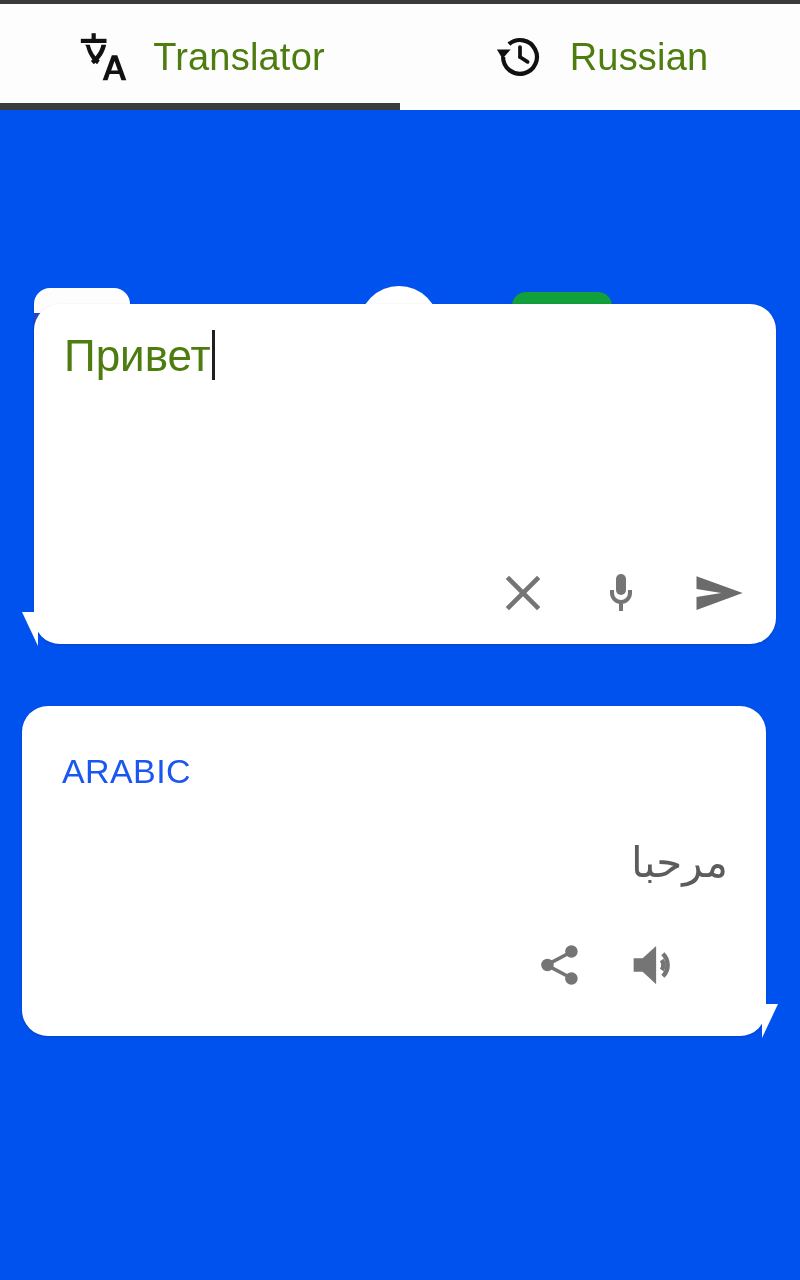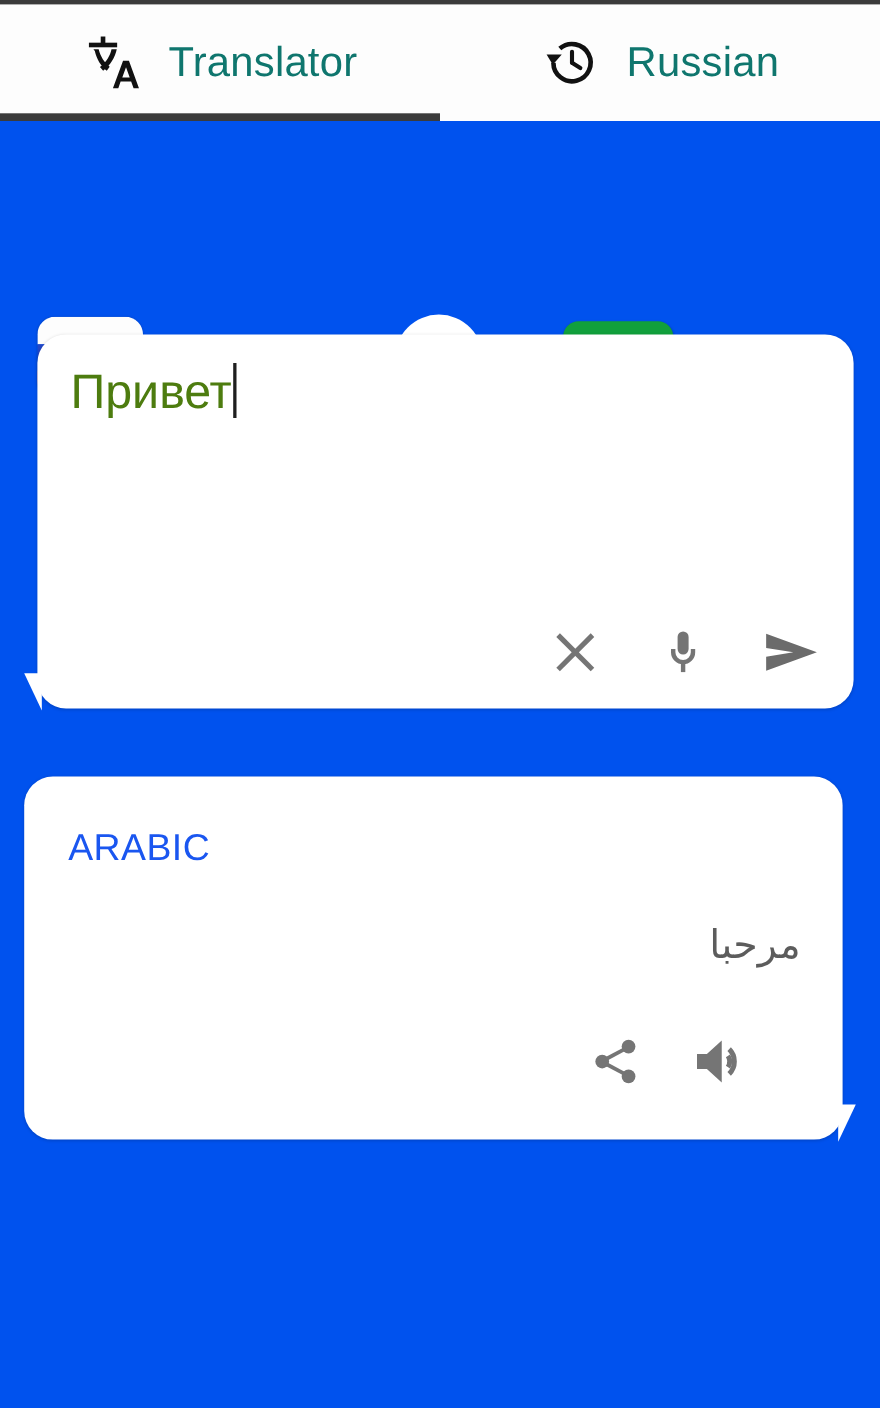--- a/index.html
+++ b/index.html
@@ -57,21 +57,21 @@
     display: flex;
     align-items: center;
     justify-content: center;
     flex: 0 0 auto;
   }
 
   .tab .tab-icon svg { display: block; }
 
   .tab .tab-label {
     font-size: 38px;
-    color: #0f766e;
+    color: #4d7c0f;
     font-family: "Liberation Sans", sans-serif;
     letter-spacing: 0.2px;
     white-space: nowrap;
   }
 
   .tab-indicator {
     position: absolute;
     left: 0;
     bottom: 0;
     width: 400px;
@@ -279,21 +279,21 @@
     font-size: 34px;
     color: #1a56f0;
     letter-spacing: 0.4px;
     font-family: "Liberation Sans", sans-serif;
   }
 
   .out-text {
     position: absolute;
     right: 38px;
     top: 132px;
-    font-size: 36px;
+    font-size: 42px;
     color: #5c5c5c;
     direction: rtl;
     text-align: left;
     font-family: "DejaVu Sans", sans-serif;
     line-height: 1.2;
   }
 
   .out-actions {
     position: absolute;
     right: 82px;

